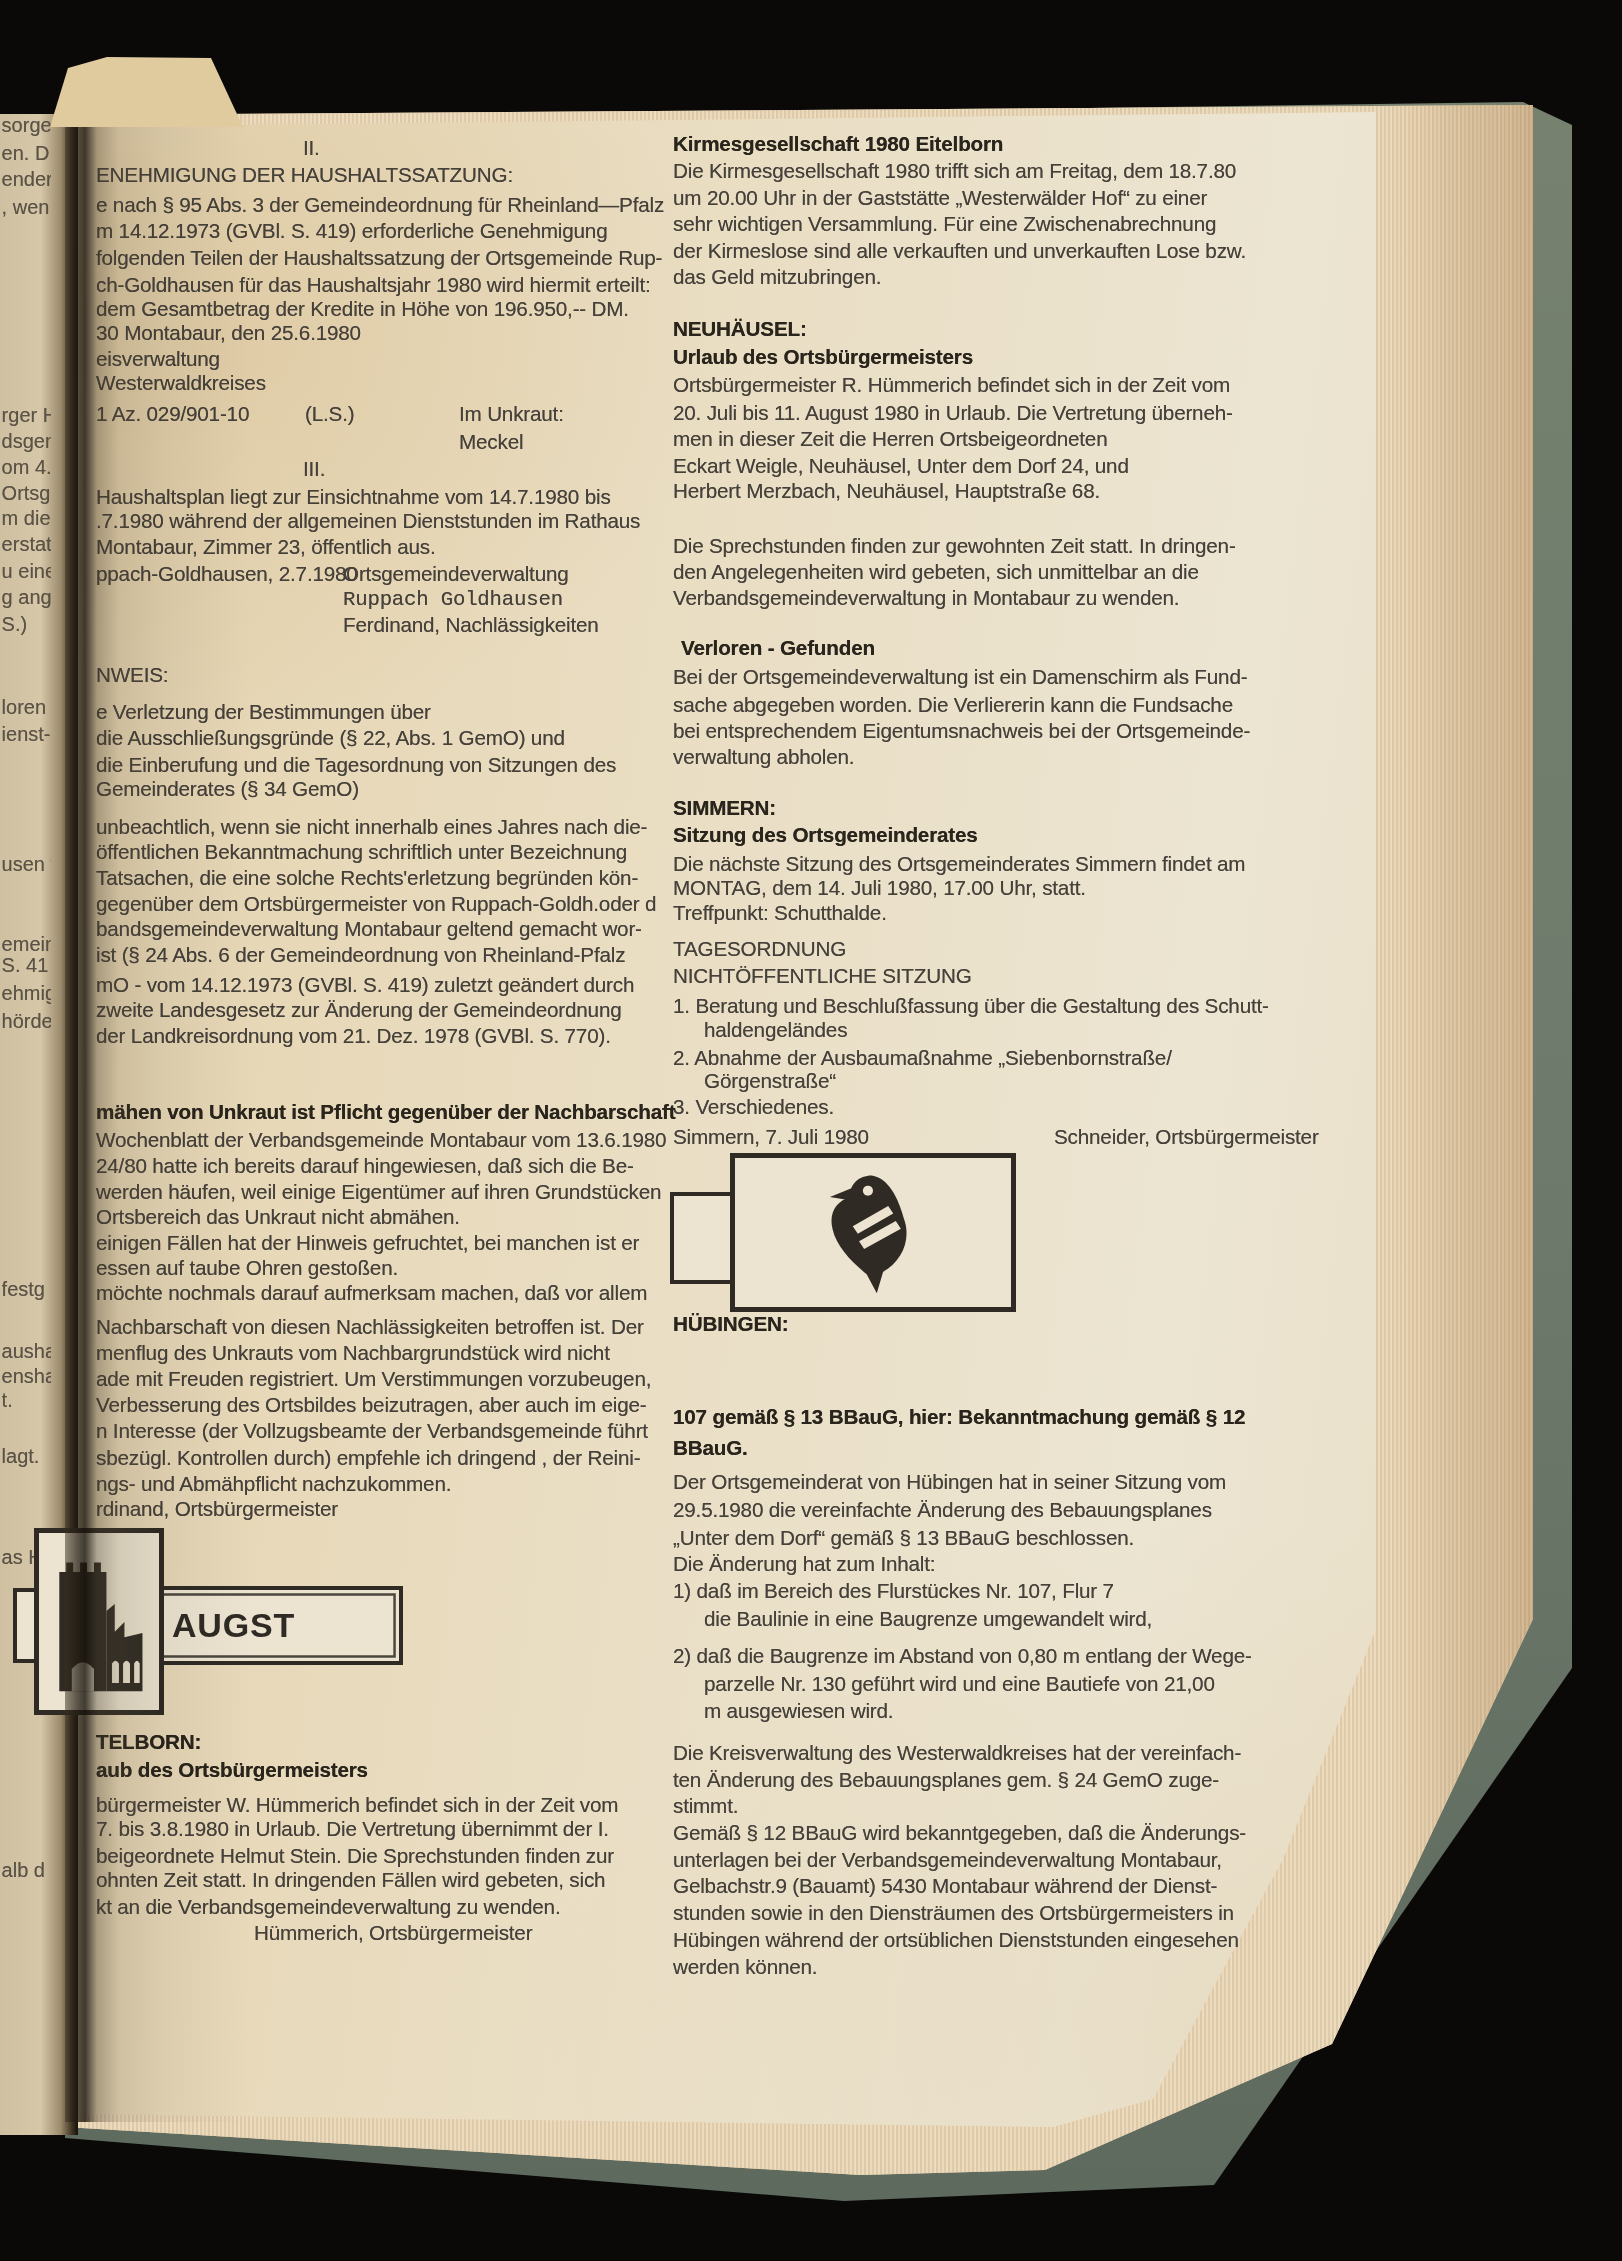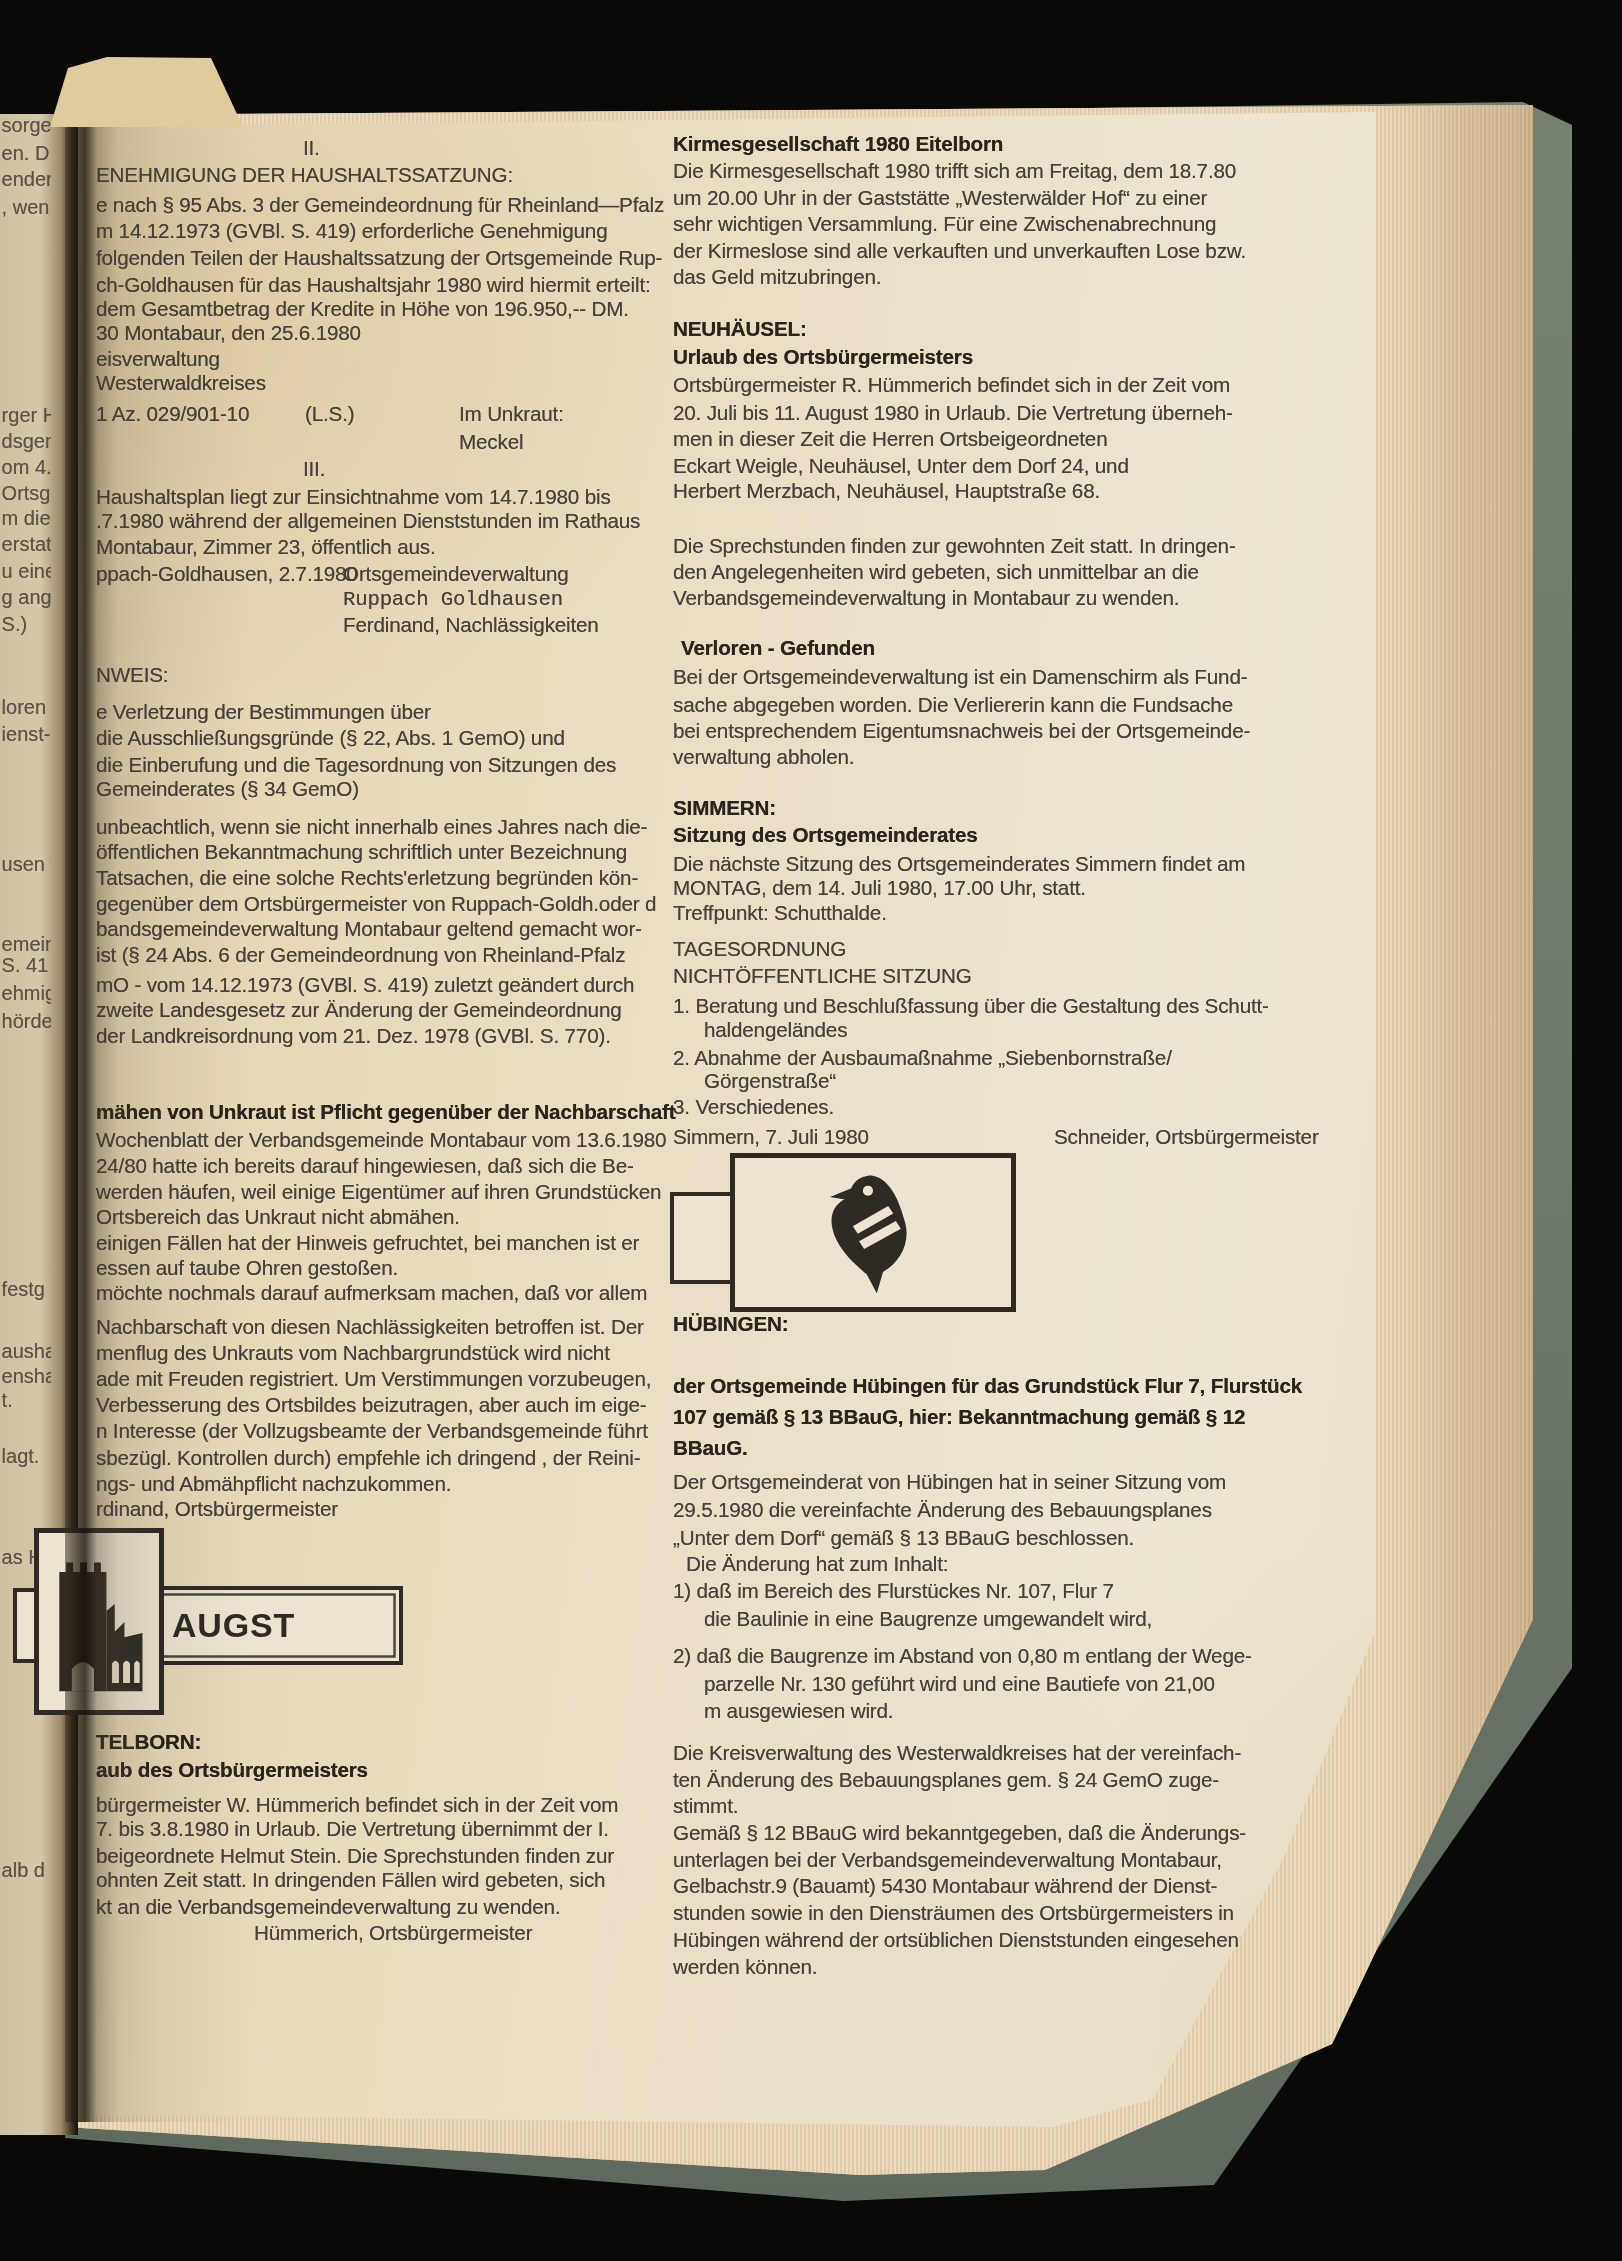--- a/index.html
+++ b/index.html
@@ -221,27 +221,26 @@
       <div class="tl" style="top: 937px; left: 0px;">TAGESORDNUNG</div>
       <div class="tl" style="top: 964px; left: 0px; text-align: center;">NICHTÖFFENTLICHE SITZUNG</div>
       <div class="tl" style="top: 994px; left: 0px;">1. Beratung und Beschlußfassung über die Gestaltung des Schutt-</div>
       <div class="tl" style="top: 1018px; left: 31px;">haldengeländes</div>
       <div class="tl" style="top: 1046px; left: 0px;">2. Abnahme der Ausbaumaßnahme „Siebenbornstraße/</div>
       <div class="tl" style="top: 1069px; left: 31px;">Görgenstraße“</div>
       <div class="tl" style="top: 1095px; left: 0px;">3. Verschiedenes.</div>
       <div class="tl" style="top: 1125px; left: 0px;">Simmern, 7. Juli 1980</div>
       <div class="tl" style="top: 1125px; left: 381px;">Schneider, Ortsbürgermeister</div>
       <div class="tl b" style="top: 1312px; left: 0px;">HÜBINGEN:</div>
-      <div class="tl b" style="top: 1374px; left: 0px;">der Ortsgemeinde Hübingen für das Grundstück Flur 7, Flurstück</div>
       <div class="tl b" style="top: 1405px; left: 0px;">107 gemäß § 13 BBauG, hier: Bekanntmachung gemäß § 12</div>
       <div class="tl b" style="top: 1436px; left: 0px;">BBauG.</div>
       <div class="tl" style="top: 1470px; left: 0px;">Der Ortsgemeinderat von  Hübingen hat in seiner Sitzung vom</div>
       <div class="tl" style="top: 1498px; left: 0px;">29.5.1980 die vereinfachte Änderung des Bebauungsplanes</div>
       <div class="tl" style="top: 1526px; left: 0px;">„Unter dem Dorf“ gemäß § 13 BBauG beschlossen.</div>
-      <div class="tl" style="top: 1552px; left: 0px; margin-left: 13px;">Die Änderung hat zum Inhalt:</div>
+      <div class="tl" style="top: 1552px; left: 0px;">Die Änderung hat zum Inhalt:</div>
       <div class="tl" style="top: 1579px; left: 0px;">1) daß im Bereich des Flurstückes Nr. 107, Flur 7</div>
       <div class="tl" style="top: 1607px; left: 31px;">die Baulinie in eine Baugrenze umgewandelt wird,</div>
       <div class="tl" style="top: 1644px; left: 0px;">2) daß die Baugrenze im Abstand von 0,80 m entlang der Wege-</div>
       <div class="tl" style="top: 1672px; left: 31px;">parzelle Nr. 130  geführt wird und eine Bautiefe von 21,00</div>
       <div class="tl" style="top: 1699px; left: 31px;">m ausgewiesen wird.</div>
       <div class="tl" style="top: 1741px; left: 0px;">Die Kreisverwaltung des Westerwaldkreises hat der vereinfach-</div>
       <div class="tl" style="top: 1768px; left: 0px;">ten Änderung des Bebauungsplanes gem. § 24 GemO zuge-</div>
       <div class="tl" style="top: 1794px; left: 0px;">stimmt.</div>
       <div class="tl" style="top: 1821px; left: 0px;">Gemäß § 12 BBauG wird bekanntgegeben, daß die Änderungs-</div>
       <div class="tl" style="top: 1848px; left: 0px;">unterlagen bei der Verbandsgemeindeverwaltung Montabaur,</div>

